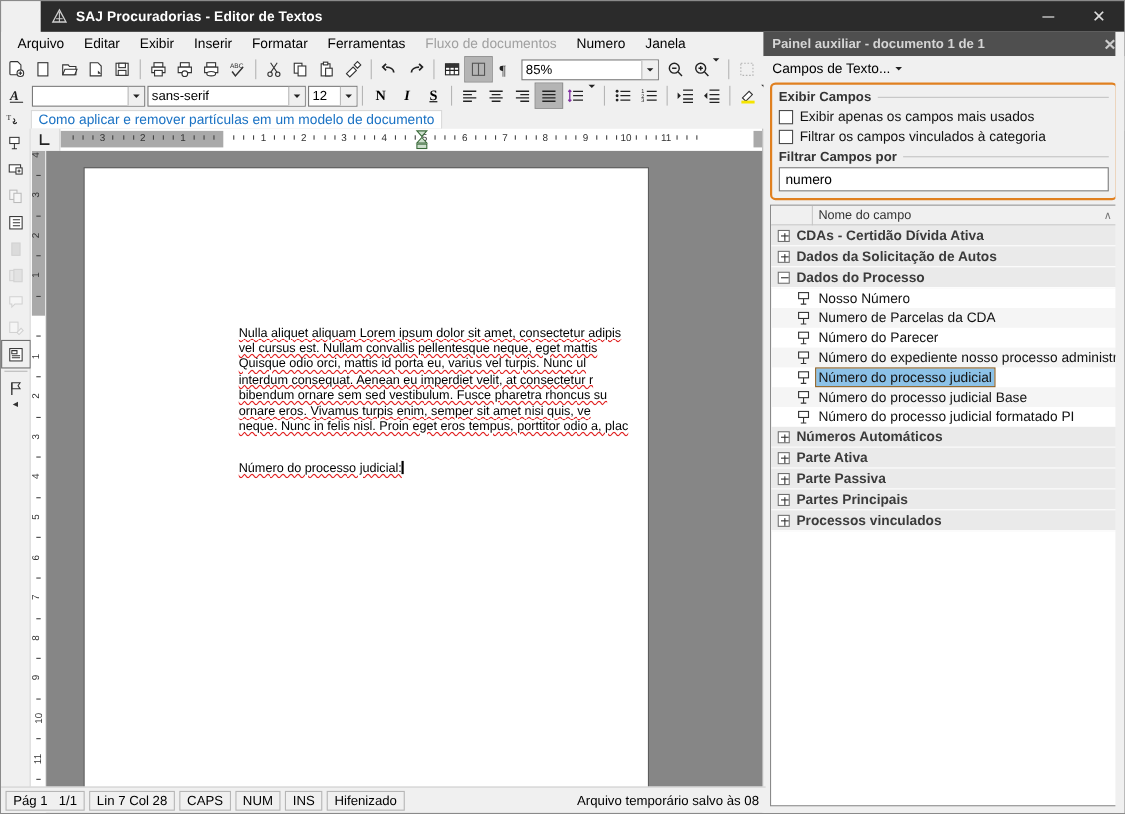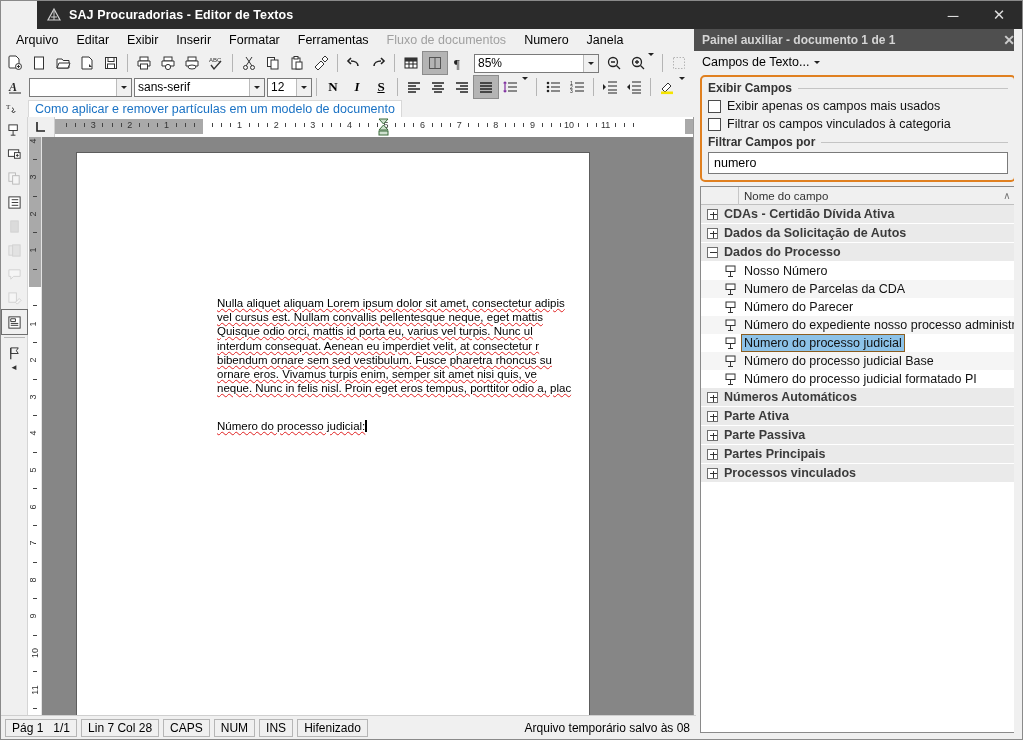--- a/index.html
+++ b/index.html
@@ -354,21 +354,21 @@
           <text x="2" y="12" font-size="12" font-style="italic" font-weight="bold" fill="#222" font-family="serif">A</text>
           <path d="M2 14h12" stroke="#222"></path>
         </svg>
     </div>
     <div class="combo" style="width:103px; margin-left:2px;">
       <span class="val"></span>
       <span class="arrow">
           <i class="tri-sm"></i>
         </span>
     </div>
-    <div class="combo" style="width:131px; margin-left:2px;align-items:center;">
+    <div class="combo" style="width:144px; margin-left:2px;align-items:center;">
       <span class="val">sans-serif</span>
       <span class="arrow">
           <i class="tri-sm"></i>
         </span>
     </div>
     <div class="combo" style="width:45px; margin-left:2px;">
       <span class="val">12</span>
       <span class="arrow">
           <i class="tri-sm"></i>
         </span>

